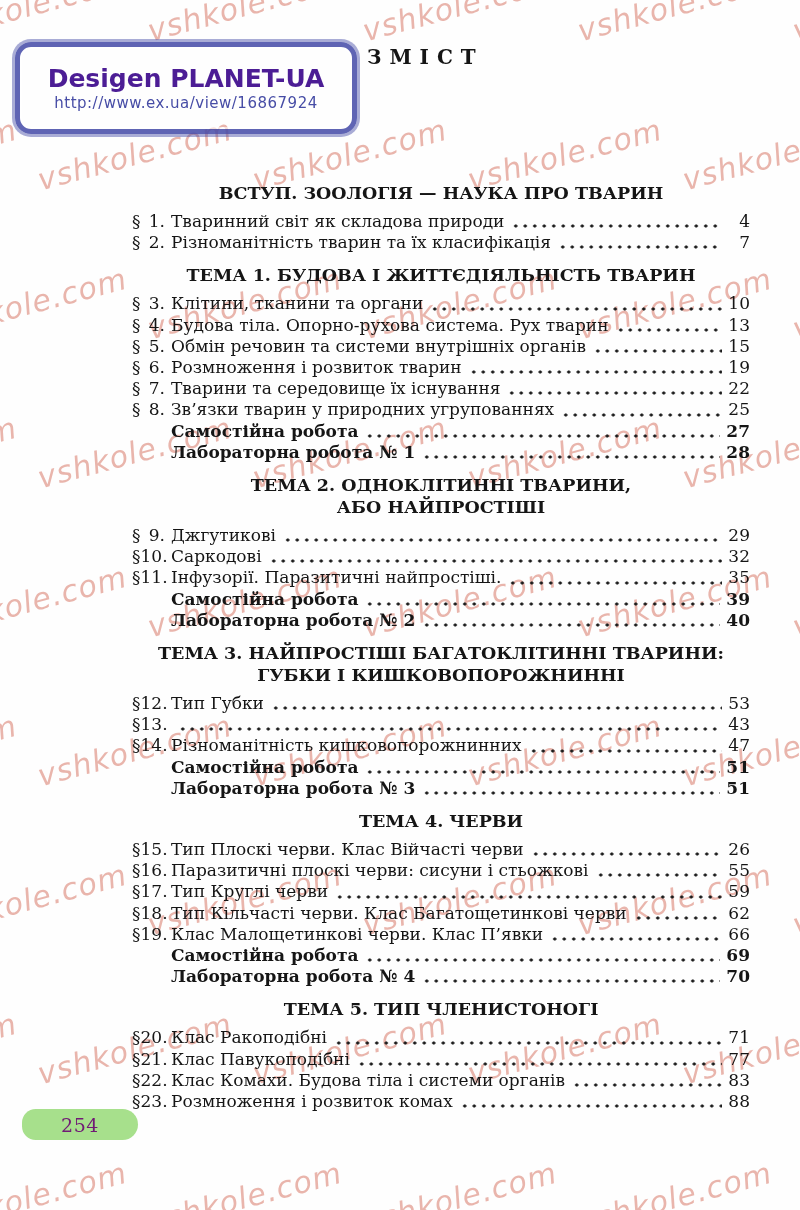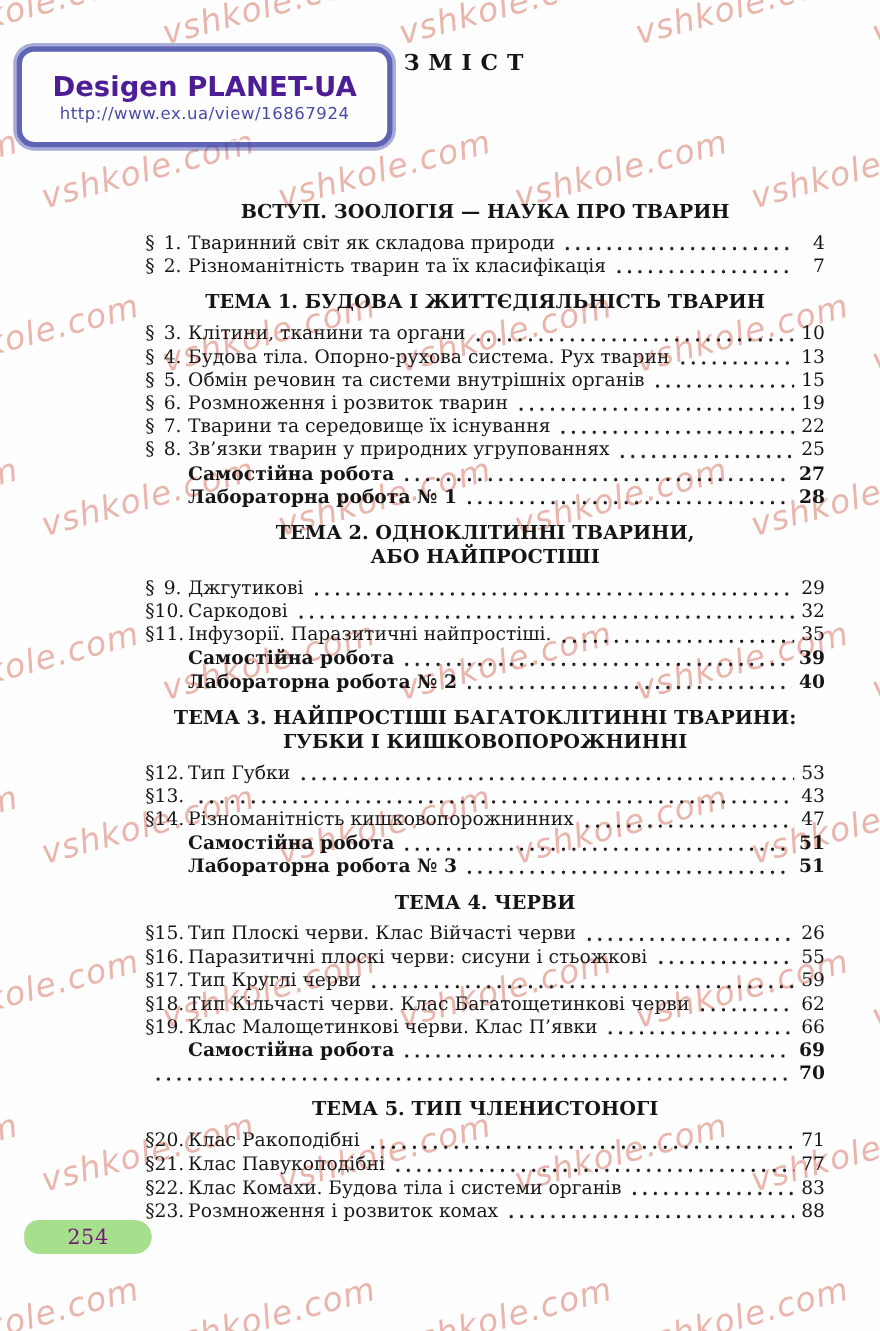--- a/index.html
+++ b/index.html
@@ -373,20 +373,21 @@
           <span class="txt">Клас Малощетинкові черви. Клас П’явки</span>
           <span class="dots"></span>
           <span class="pg">66</span>
         </div>
         <div class="entry bold sub">
           <span class="txt">Самостійна робота</span>
           <span class="dots"></span>
           <span class="pg">69</span>
         </div>
         <div class="entry bold sub">
+          <span class="txt">Лабораторна робота № 4</span>
           <span class="dots"></span>
           <span class="pg">70</span>
         </div>
       </div>
       <div class="toc-section">
         <div class="heading">
           <div>ТЕМА 5. ТИП ЧЛЕНИСТОНОГІ</div>
         </div>
         <div class="entry">
           <span class="num">

